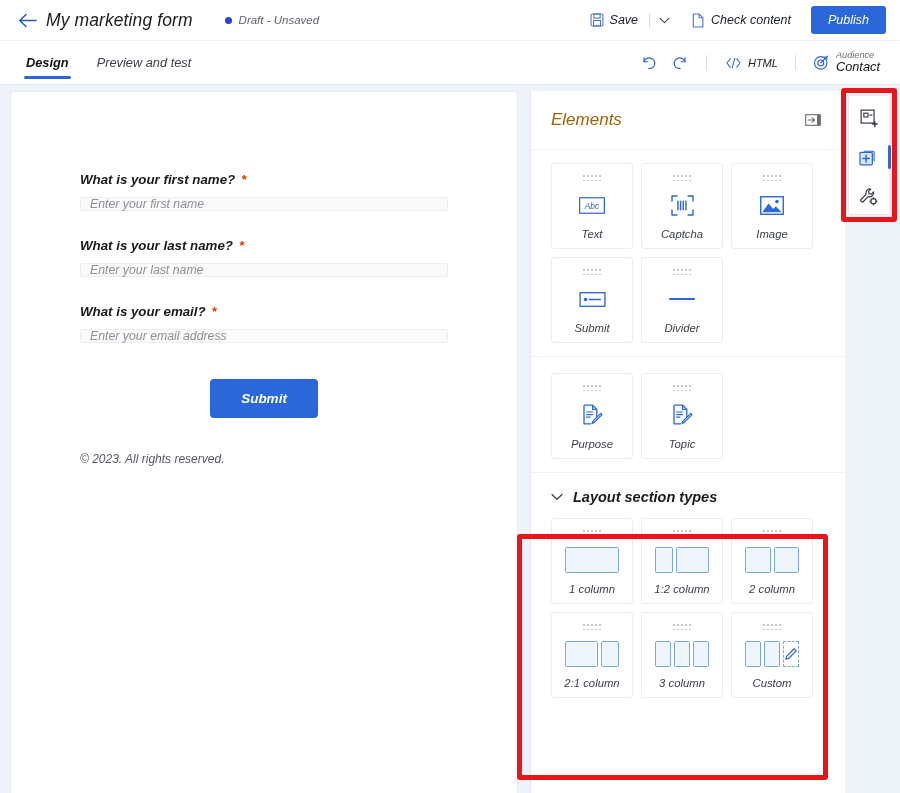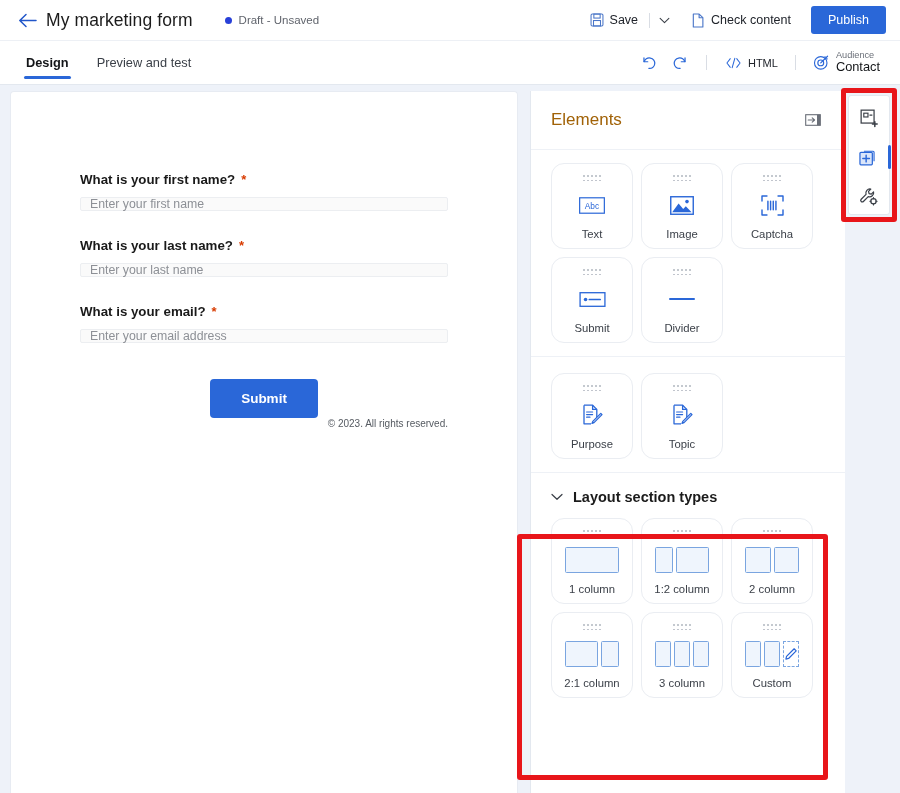--- a/index.html
+++ b/index.html
@@ -2,21 +2,21 @@
 <html><head>
 <meta charset="utf-8">
 <style>
   * { box-sizing: border-box; margin: 0; padding: 0; }
   html, body {
     width: 900px; height: 793px;
     font-family: "Liberation Sans", sans-serif;
     background: #eef2f9;
     overflow: hidden;
   }
-  .app { position: relative; width: 900px; height: 793px; background: #eef2f9; }
+  .app { position: relative; width: 900px; height: 793px; background: #eef2f9; font-style: italic; }
 
   
   .topbar {
     position: absolute; left: 0; top: 0; width: 900px; height: 41px;
     background: #ffffff; display: flex; align-items: center;
     padding: 0 14px; border-bottom: 1px solid #edf0f5;
   }
   .back-btn {
     width: 26px; height: 26px; display: flex; align-items: center; justify-content: center;
     color: #2156c9; cursor: pointer; margin-right: 6px;
@@ -96,21 +96,22 @@
     width: 100%; height: 14px; background: #fafafa; border: 1px solid #eceef1;
     border-radius: 2px; font-size: 12.3px; color: #8d9096; padding: 0 9px;
     display: flex; align-items: center;
   }
   .submit-row { display: flex; justify-content: center; margin-top: 36px; }
   .form-submit {
     background: #2a67d8; color: #ffffff; font-size: 13.5px; font-weight: bold;
     padding: 12px 31px; border-radius: 4px; cursor: pointer;
   }
   .form-footer {
-    text-align: right; font-size: 10px; color: #4e5museum; color: #555a61;
+    text-align: left; font-size: 12px; color: #4e5museum; color: #555a61;
+    margin-top: 34px;
   }
 
   
   .panel {
     position: absolute; left: 530px; top: 91px; width: 315px; height: 702px;
     background: #ffffff; border-left: 1px solid #e3e8ef; overflow: hidden;
   }
   .panel-header {
     height: 59px; display: flex; align-items: center; padding: 0 20px;
     border-bottom: 1px solid #eef1f6;
@@ -123,21 +124,21 @@
   .section { padding: 16px 20px 13px 20px; }
   .section.bordered { border-bottom: 1px solid #eef1f6; }
   .section-head {
     display: flex; align-items: center; gap: 10px; margin-bottom: 13px; cursor: pointer;
   }
   .section-head .chev { color: #3a3f47; display: flex; }
   .section-title { font-size: 14.5px; font-weight: bold; color: #1b1b1b; }
   .card-grid { display: flex; flex-wrap: wrap; gap: 8px; }
   .el-card {
     width: 82px; height: 86px; background: #ffffff; border: 1px solid #eaedf2;
-    border-radius: 13px; display: flex; flex-direction: column; align-items: center;
+    border-radius: 3px; display: flex; flex-direction: column; align-items: center;
     cursor: grab; padding-top: 11px;
   }
   .grip {
     display: grid; grid-template-columns: repeat(5, 2px); gap: 2px; margin-bottom: 12px;
   }
   .grip i { width: 1.6px; height: 1.6px; background: #b9bec6; border-radius: 50%; display: block; }
   .grip i.r2 { margin-top: 1px; }
   .el-icon { height: 24px; display: flex; align-items: center; justify-content: center; color: #2a67d8; }
   .el-label { font-size: 11.3px; color: #3c4149; margin-top: 11px; }
 
@@ -344,49 +345,49 @@
               <i></i>
               <i></i>
               <i></i>
               <i class="r2"></i>
               <i class="r2"></i>
               <i class="r2"></i>
               <i class="r2"></i>
               <i class="r2"></i>
           </span>
           <span class="el-icon">
+            <svg width="23" height="21" viewBox="0 0 24 22" fill="none">
+              <path d="M1 6.2V1h5.2M17.8 1H23v5.2M23 15.8V21h-5.2M6.2 21H1v-5.2" stroke="#2a67d8" stroke-width="1.5" stroke-linecap="round" stroke-linejoin="round"></path>
+              <path d="M7.2 6.6v8.8M10 6.6v8.8M12.8 6.6v8.8M15.6 6.6v8.8" stroke="#2a67d8" stroke-width="1.5" stroke-linecap="round"></path>
+            </svg>
+          </span>
+          <span class="el-label">Captcha</span>
+        </div>
+
+        <div class="el-card">
+          <span class="grip">
+            <i></i>
+              <i></i>
+              <i></i>
+              <i></i>
+              <i></i>
+              <i class="r2"></i>
+              <i class="r2"></i>
+              <i class="r2"></i>
+              <i class="r2"></i>
+              <i class="r2"></i>
+          </span>
+          <span class="el-icon">
             <svg width="24" height="19" viewBox="0 0 24 19" fill="none">
               <rect x="0.75" y="0.75" width="22.5" height="17.5" stroke="#2a67d8" stroke-width="1.4"></rect>
               <circle cx="17" cy="5.6" r="1.8" fill="#2a67d8"></circle>
               <path d="M2.2 16.2L8.6 7.4l4.6 5.6 2.6-2.8 5.8 6z" fill="#2a67d8"></path>
             </svg>
           </span>
           <span class="el-label">Image</span>
-        </div>
-
-        <div class="el-card">
-          <span class="grip">
-            <i></i>
-              <i></i>
-              <i></i>
-              <i></i>
-              <i></i>
-              <i class="r2"></i>
-              <i class="r2"></i>
-              <i class="r2"></i>
-              <i class="r2"></i>
-              <i class="r2"></i>
-          </span>
-          <span class="el-icon">
-            <svg width="23" height="21" viewBox="0 0 24 22" fill="none">
-              <path d="M1 6.2V1h5.2M17.8 1H23v5.2M23 15.8V21h-5.2M6.2 21H1v-5.2" stroke="#2a67d8" stroke-width="1.5" stroke-linecap="round" stroke-linejoin="round"></path>
-              <path d="M7.2 6.6v8.8M10 6.6v8.8M12.8 6.6v8.8M15.6 6.6v8.8" stroke="#2a67d8" stroke-width="1.5" stroke-linecap="round"></path>
-            </svg>
-          </span>
-          <span class="el-label">Captcha</span>
         </div>
 
         <div class="el-card">
           <span class="grip">
             <i></i>
               <i></i>
               <i></i>
               <i></i>
               <i></i>
               <i class="r2"></i>

